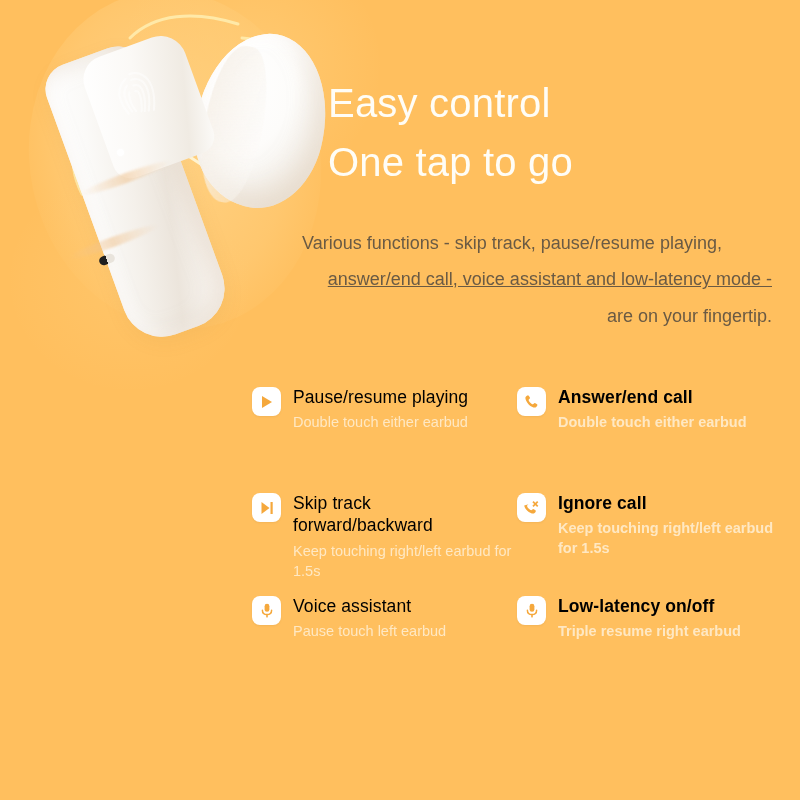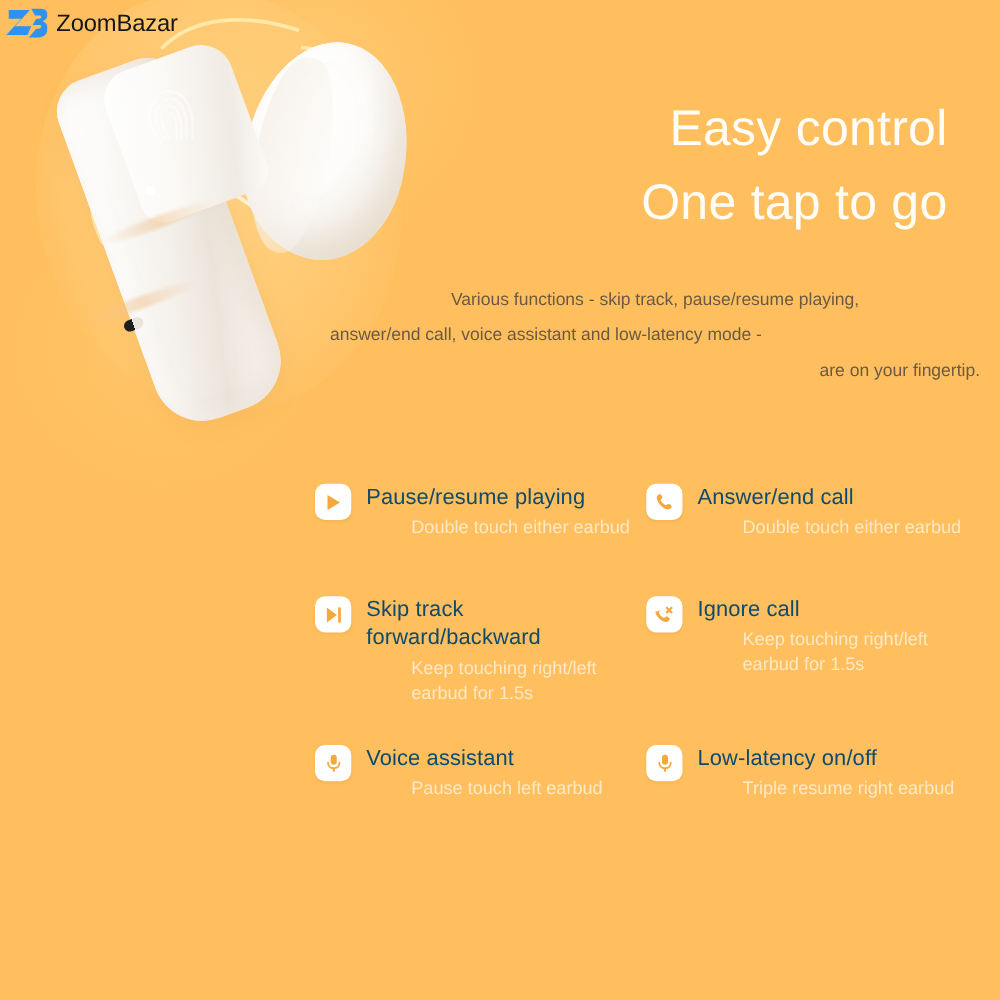--- a/index.html
+++ b/index.html
@@ -147,85 +147,83 @@
     border-radius: 5px;
     background: linear-gradient(90deg, #1f1f1f 0%, #1f1f1f 48%, #e9e4dc 48%, #e9e4dc 100%);
     transform: rotate(-20deg);
   }
 
   
   .headline {
     position: absolute;
     right: 42px; top: 74px;
     width: 430px;
-    text-align: right;
     color: #fffdf6;
     font-size: 40px;
     line-height: 1.48;
     font-weight: 400;
     letter-spacing: 0.2px;
     z-index: 30;
   }
   .headline-l1, .headline-l2 { display: block; white-space: nowrap; }
 
   
   .lead {
     position: absolute;
-    left: 264px; top: 225px;
+    left: 252px; top: 225px;
     width: 520px;
     text-align: right;
     color: #6a5a44;
-    font-size: 14px;
+    font-size: 18px;
     line-height: 2.02;
     z-index: 30;
   }
   .lead-line { display: block; white-space: nowrap; }
   .lead-line.l1 { text-align: center; }
-  .lead-line.l2 { text-align: left; }
+  .lead-line.l2 { text-align: right; text-decoration: underline; }
   .lead-line.l3 { text-align: right; }
 
   
   .features {
     position: absolute;
     left: 252px; top: 386px;
     width: 540px;
     z-index: 30;
   }
   .feat-row { position: absolute; display: flex; gap: 12px; }
   .col-l { left: 0; width: 262px; }
-  .col-r { left: 265px; width: 270px; }
+  .col-r { left: 265px; width: 270px; font-weight: bold; }
   .row-1 { top: 0; }
-  .row-2 { top: 90px; }
+  .row-2 { top: 106px; }
   .row-3 { top: 209px; }
 
   .feat-icon {
     flex: 0 0 auto;
     width: 29px; height: 29px;
     border-radius: 8px;
     background: #ffffff;
     display: flex;
     align-items: center;
     justify-content: center;
     margin-top: 1px;
     box-shadow: 0 1px 2px rgba(160,110,40,0.12);
   }
   .feat-icon svg { display: block; }
   .feat-body { min-width: 0; }
   .feat-title {
-    color: #0c4a6e;
+    color: #000000;
     font-size: 17.5px;
     line-height: 1.28;
     letter-spacing: 0.1px;
   }
   .feat-sub {
     color: rgba(255,253,247,0.66);
     font-size: 14.5px;
     line-height: 1.36;
     margin-top: 5px;
-    margin-left: 36px;
   }
 </style>
 </head>
 <body>
 
 <div id="page">
 
   <div class="blob blob-a"></div>
   <div class="blob blob-b"></div>
   <div class="blob blob-c"></div>
@@ -244,27 +242,20 @@
     <svg width="70" height="90" viewBox="0 0 70 90">
       <path d="M58 6 C 18 16, 8 46, 26 82" fill="none" stroke="#ffe9a8" stroke-width="3" stroke-linecap="round"></path>
     </svg>
   </div>
   <div class="arc" style="left:178px; top:148px;">
     <svg width="70" height="60" viewBox="0 0 70 60">
       <path d="M4 4 C 32 22, 52 34, 64 54" fill="none" stroke="#fff4d2" stroke-width="3" stroke-linecap="round"></path>
     </svg>
   </div>
 
-  <div class="logo">
-    <svg class="logo-mark" viewBox="0 0 34 31">
-      <path d="M3 4 H20 L8 17 H21 L18 24 H1 L13 11 H3 Z" fill="#2e93f0"></path>
-      <path d="M21 3 H29 C33 3 34 6 34 8 C34 11 32 12 30 13 C33 14 34 16 34 19 C34 23 31 26 27 26 H19 L25 19 H27 C28 19 29 18 29 17 C29 16 28 16 27 16 H22 L25 11 H27 C28 11 29 10.5 29 9.6 C29 8.8 28.4 8.4 27.5 8.4 H24 Z" fill="#2e93f0"></path>
-    </svg>
-    <div class="logo-text">ZoomBazar</div>
-  </div>
 
   <div class="product">
     <div class="bud-tip"></div>
     <div class="bud-tip-ring"></div>
     <div class="bud-stem"></div>
     <div class="bud-head"></div>
     <div class="bud-seam seam-1"></div>
     <div class="bud-seam seam-2"></div>
     <svg class="fingerprint" viewBox="0 0 46 52">
       <g fill="none" stroke="#ffffff" stroke-width="2" stroke-linecap="round">

